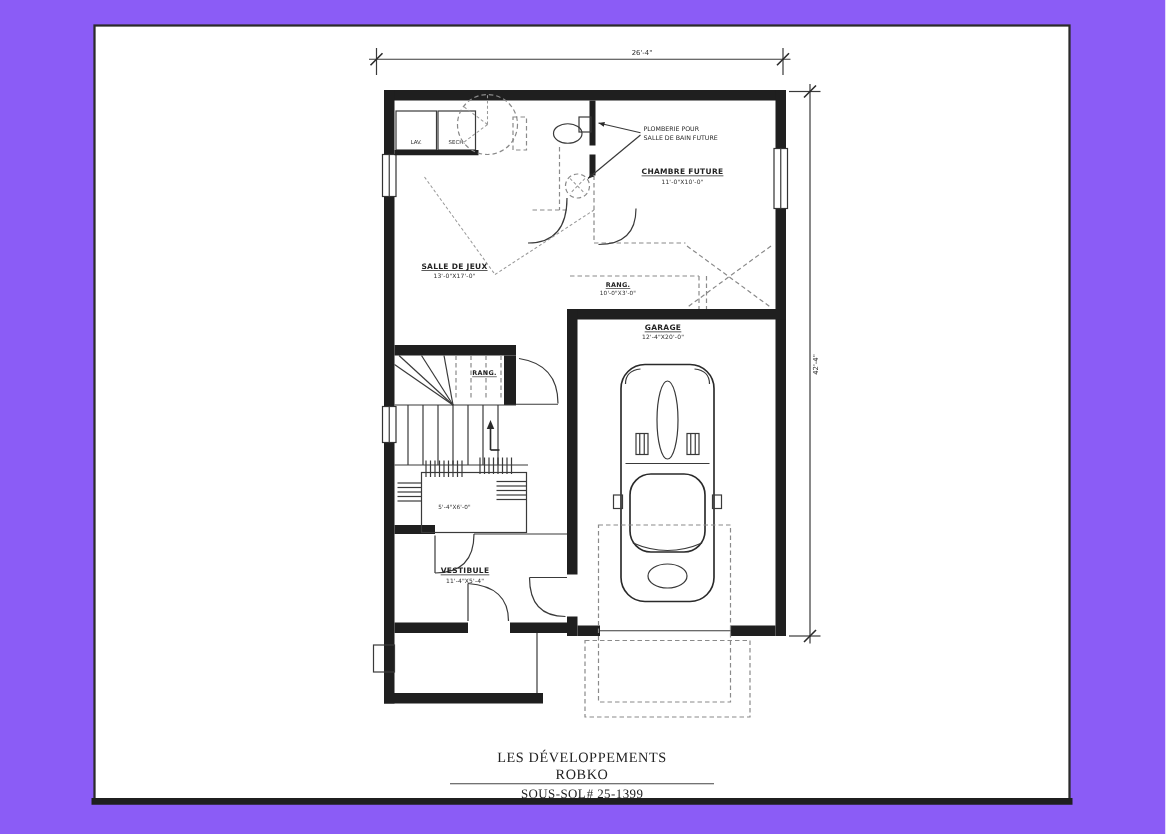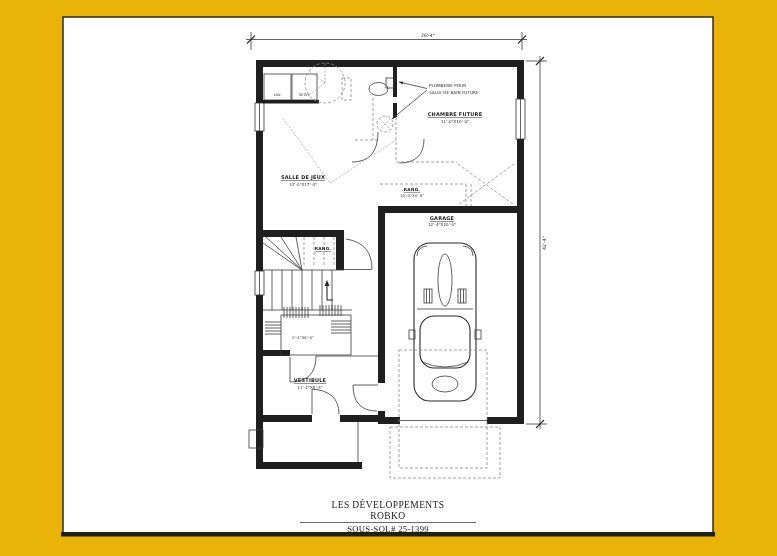--- a/index.html
+++ b/index.html
@@ -1,16 +1,16 @@
 <!DOCTYPE html>
 <html><head>
 <meta charset="utf-8">
 <style>
   html,body{margin:0;padding:0;background:#fff;}
-  .stage{position:relative;width:777px;height:556px;background:#eab308;overflow:hidden;
+  .stage{position:relative;width:777px;height:556px;background:#8b5cf6;overflow:hidden;
          font-family:"DejaVu Sans",sans-serif;}
   svg{position:absolute;left:0;top:0;}
   .thin{stroke:#3a3a3a;stroke-width:0.8;fill:none;}
   .med{stroke:#2a2a2a;stroke-width:1.1;fill:none;}
   .dash{stroke:#8a8a8a;stroke-width:0.8;fill:none;stroke-dasharray:3 2;}
   .dashf{stroke:#999;stroke-width:0.7;fill:none;stroke-dasharray:2 1.5;}
   .wall{fill:#1f1f1f;}
   .rmname{font-family:"DejaVu Sans",sans-serif;font-size:5px;font-weight:700;fill:#242424;
           text-anchor:middle;letter-spacing:.2px;text-decoration:underline;}
   .rmname-sm{font-size:4.3px;}

